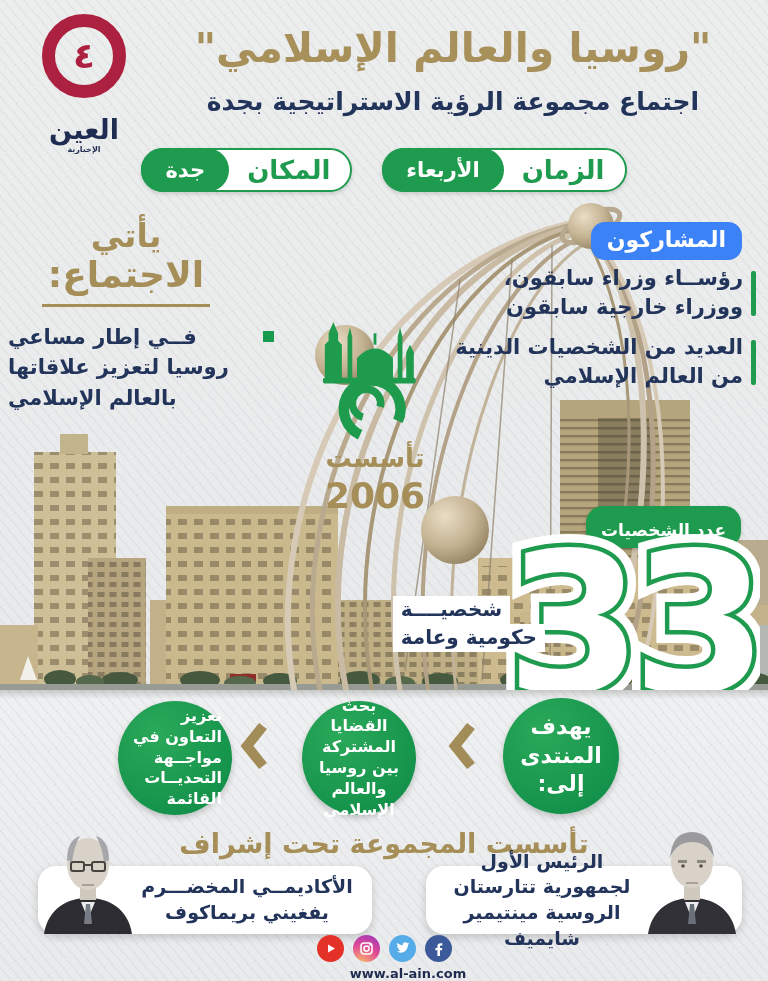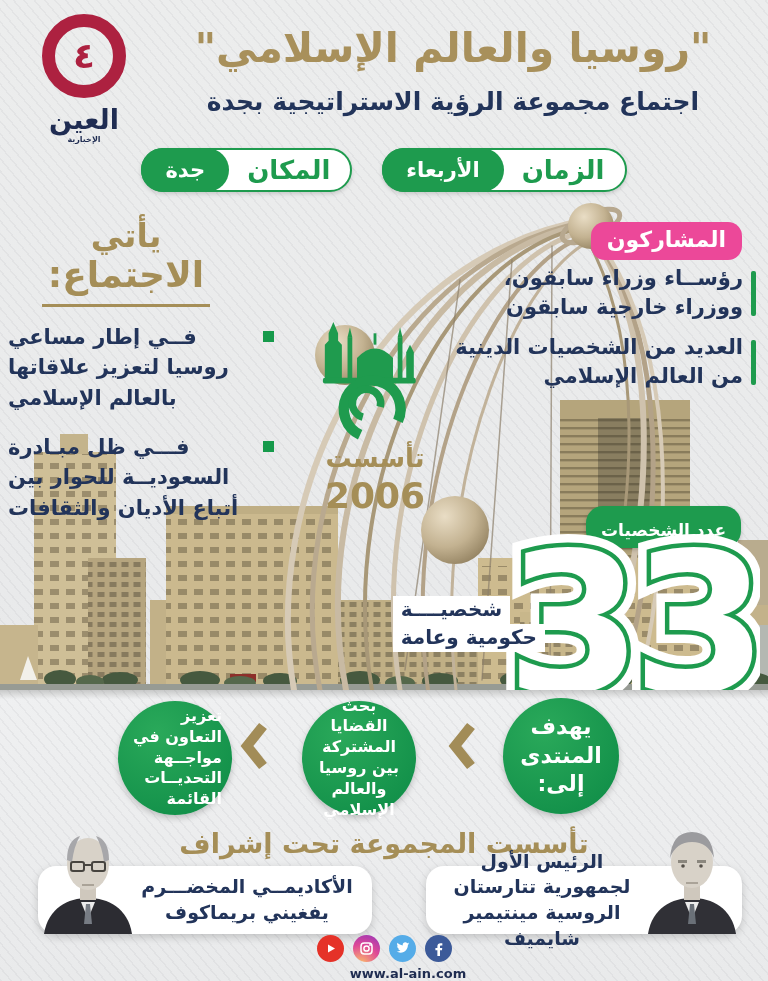--- a/index.html
+++ b/index.html
@@ -7,41 +7,41 @@
          background:#ecedee;font-family:"DejaVu Sans",sans-serif;}
   .stripes{position:absolute;inset:0;z-index:0;pointer-events:none;
     background:
       repeating-linear-gradient(50deg, rgba(150,150,158,0.10) 0 1.5px, rgba(255,255,255,0) 1.5px 8px),
       linear-gradient(180deg,#eceded 0%,#e9eaeb 60%,#e4e5e6 100%);}
   
   .brand{position:absolute;left:30px;top:14px;width:108px;z-index:4;text-align:center;}
   .brand-ring{width:58px;height:58px;border:13px solid #ad2140;border-radius:50%;
       margin:0 auto;position:relative;}
   .brand-digit{position:absolute;left:0;right:0;top:6px;color:#ad2140;font-size:36px;font-weight:bold;line-height:46px;}
-  .brand-name{margin-top:8px;color:#1f2c52;font-size:27px;font-weight:bold;line-height:1;}
+  .brand-name{margin-top:18px;color:#1f2c52;font-size:27px;font-weight:bold;line-height:1;}
   .brand-sub{color:#1f2c52;font-size:8px;font-weight:bold;margin-top:2px;}
   .header-text{position:absolute;left:150px;right:12px;top:26px;z-index:4;text-align:center;direction:rtl;}
   .main-title{color:#a8905b;font-size:41px;font-weight:bold;line-height:1.1;}
   .sub-title{color:#22345a;font-size:25px;font-weight:bold;margin-top:16px;}
   
   .pills{position:absolute;top:148px;left:0;right:0;display:flex;justify-content:center;
          gap:30px;direction:rtl;z-index:4;}
   .pill{display:flex;align-items:center;background:#fff;border:2px solid #1e9b4e;
         border-radius:26px;height:40px;box-shadow:0 2px 4px rgba(0,0,0,0.15);}
   .pill .plabel{color:#1e9b4e;font-size:26px;font-weight:bold;padding:0 20px;}
   .pill .pvalue{background:#1e9b4e;color:#fff;font-size:21px;font-weight:bold;
         height:44px;margin:-2px;border-radius:26px;display:flex;align-items:center;padding:0 24px;}
   
   .skyline{position:absolute;left:0;top:390px;width:768px;height:300px;z-index:1;}
   .sculpture{position:absolute;left:250px;top:200px;width:440px;height:490px;z-index:2;}
   .emblem-box{position:absolute;left:285px;top:303px;width:180px;z-index:3;text-align:center;}
   .founded-label{display:block;color:#a58e57;font-size:26px;font-weight:bold;margin-top:-6px;}
   .founded-year{display:block;color:#a58e57;font-size:36px;font-weight:bold;margin-top:2px;}
   
-  .part-badge{position:absolute;right:26px;top:222px;z-index:4;background:#ec4899;color:#fff;
+  .part-badge{position:absolute;right:26px;top:222px;z-index:4;background:#3b82f6;color:#fff;
       font-size:22px;font-weight:bold;padding:5px 16px 8px;border-radius:14px;text-align:right;}
   .part-item{position:absolute;right:12px;width:312px;z-index:4;direction:rtl;text-align:right;
       color:#22345a;font-size:21px;font-weight:bold;line-height:1.4;padding-right:13px;}
   .part-item::before{content:'';position:absolute;right:0;top:7px;bottom:7px;width:5px;
       background:#1e9b4e;border-radius:2px;}
   #part1{top:264px;} #part2{top:333px;}
   
   .ctx-head{position:absolute;left:42px;top:218px;width:168px;z-index:4;text-align:center;
       color:#a58e57;font-weight:bold;direction:rtl;}
   .ctx-head .l1{font-size:33px;display:block;line-height:1.1;}
@@ -234,21 +234,20 @@
 
   <div class="part-badge">المشاركون</div>
   <div class="part-item" id="part1">رؤســاء وزراء سابقون، ووزراء خارجية سابقون</div>
   <div class="part-item" id="part2">العديد من الشخصيات الدينية من العالم الإسلامي</div>
 
   <div class="ctx-head">
     <span class="l1">يأتي</span>
     <span class="l2">الاجتماع:</span>
   </div>
   <div class="ctx-item" id="ctx1">فــي إطار مساعي روسيا لتعزيز علاقاتها بالعالم الإسلامي</div>
-  <div class="ctx-item" id="ctx2">فـــي ظل مبـادرة السعوديــة للحوار بين أتباع الأديان والثقافات</div>
 
   <div class="count-badge">عدد الشخصيات</div>
   <svg class="big-number" viewBox="0 0 255 200">
     <text x="127" y="170" text-anchor="middle" font-family="DejaVu Sans, sans-serif" font-size="195" font-weight="bold" letter-spacing="-10" fill="#ffffff" stroke="#ffffff" stroke-width="26" paint-order="stroke">33</text>
     <text x="127" y="170" text-anchor="middle" font-family="DejaVu Sans, sans-serif" font-size="195" font-weight="bold" letter-spacing="-10" fill="#ffffff" stroke="#1e9b4e" stroke-width="9" paint-order="stroke">33</text>
   </svg>
   <div class="count-label">
     <span>شخصيــــة</span>
     <span>حكومية وعامة</span>
   </div>

